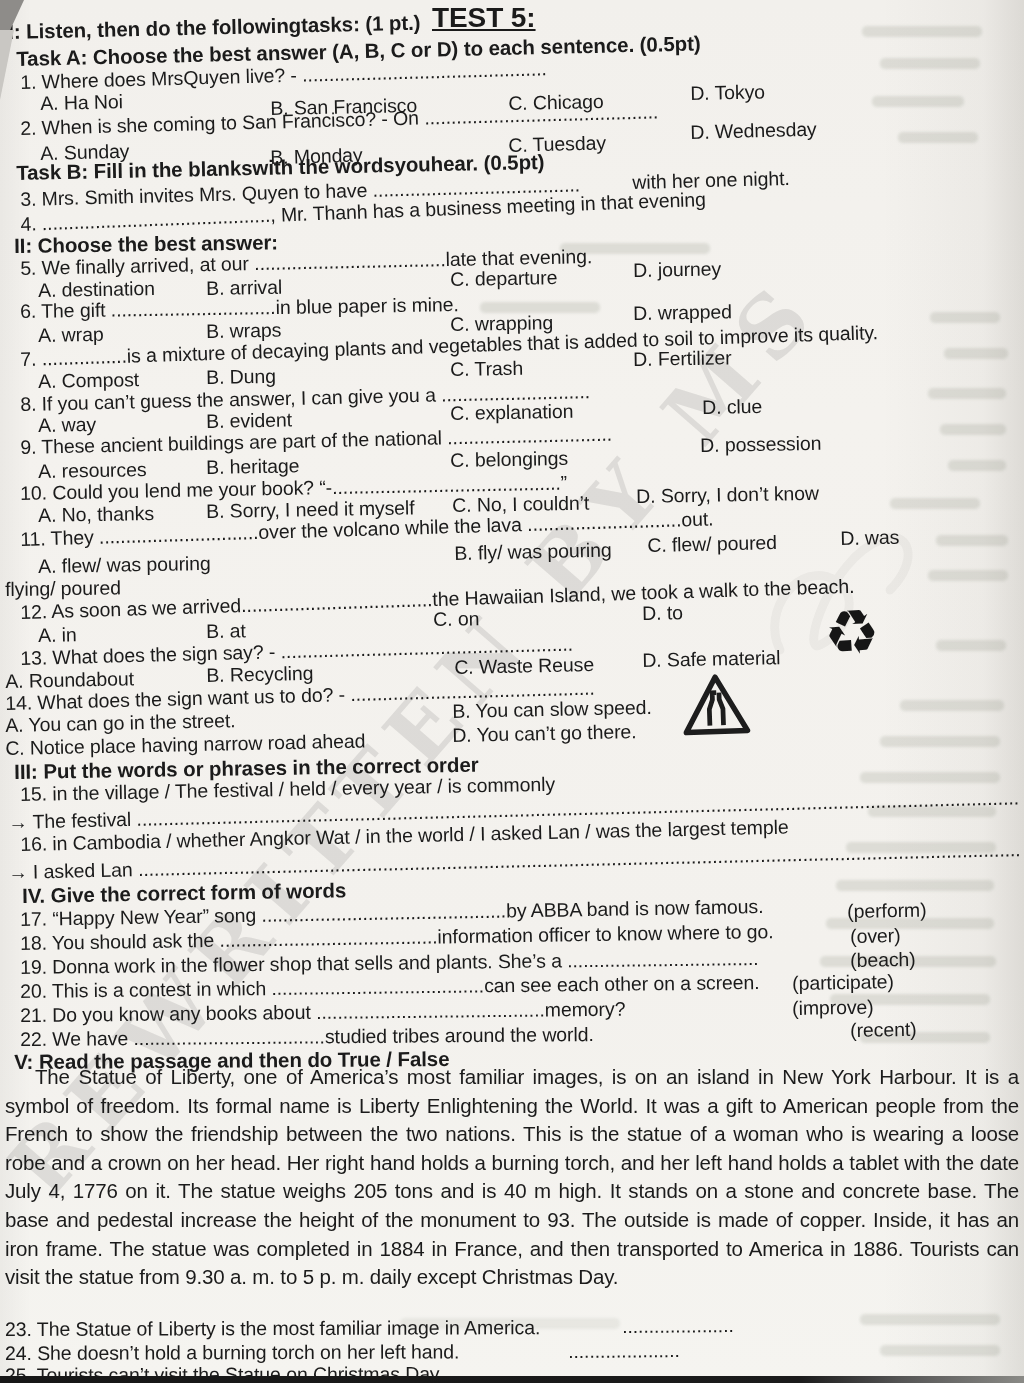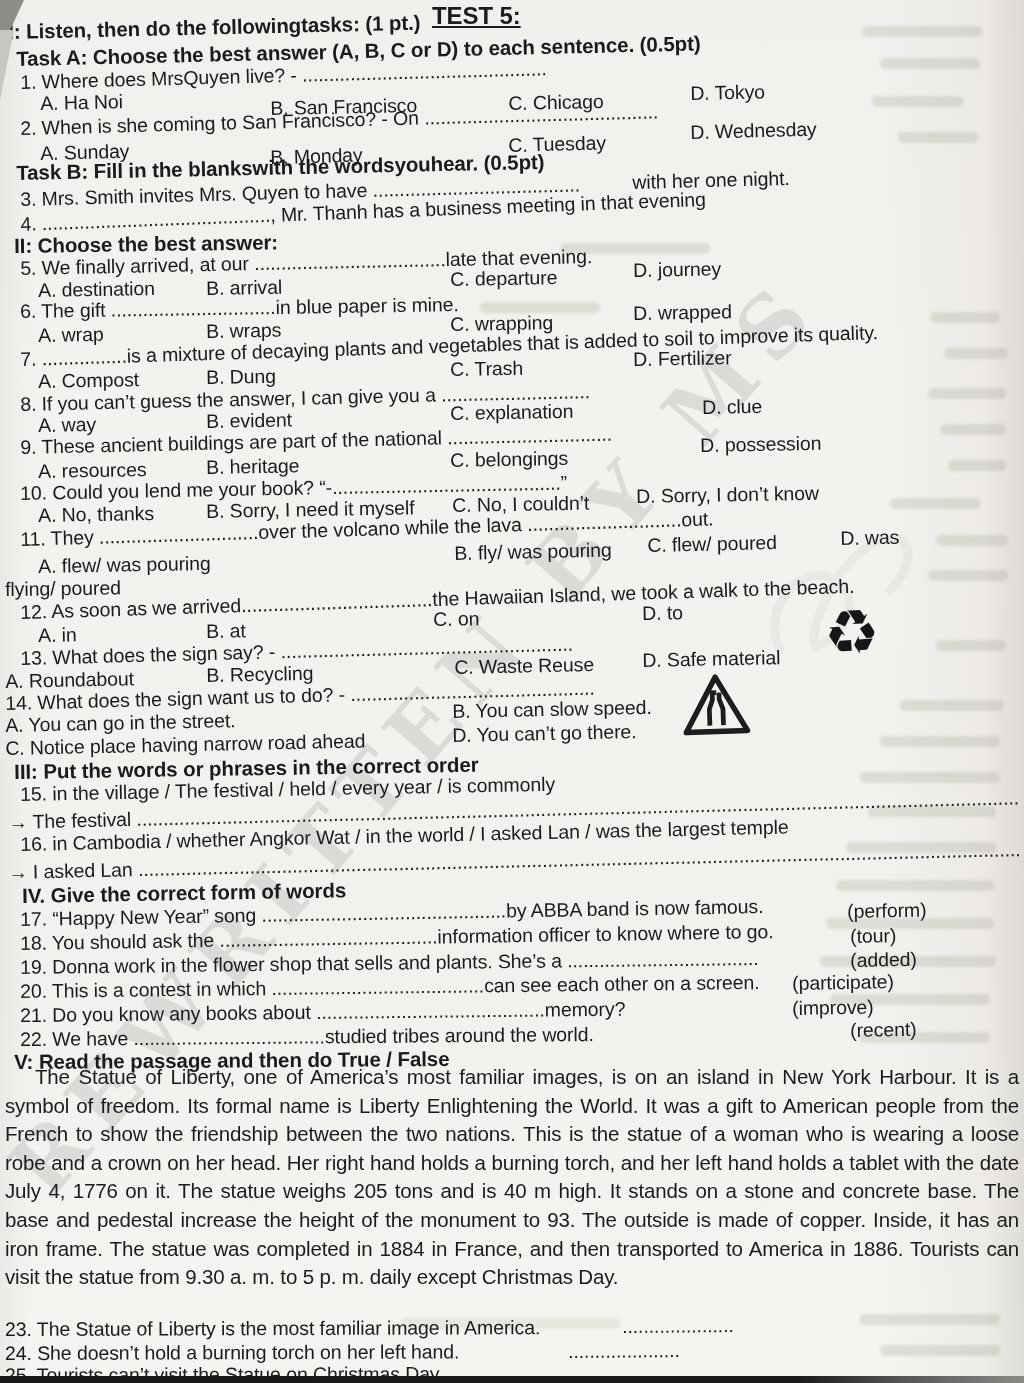--- a/index.html
+++ b/index.html
@@ -7,21 +7,21 @@
        font-family:"Liberation Sans", sans-serif;color:#1b1b1b;}
   #page{position:absolute;inset:0;width:1024px;height:1383px;overflow:hidden;
         background:
           linear-gradient(90deg, rgba(0,0,0,0.04) 0%, rgba(0,0,0,0) 3%),
           linear-gradient(270deg, rgba(60,55,45,0.12) 0%, rgba(60,55,45,0.04) 4%, rgba(0,0,0,0) 14%),
           linear-gradient(180deg, #f2f0ec 0%, #f4f2ee 30%, #f3f1ed 70%, #f5f4f0 100%);}
   .ln{position:absolute;white-space:nowrap;font-size:19.5px;letter-spacing:-0.1px;
       transform:rotate(var(--r,0deg));transform-origin:0 0;z-index:3;}
   .b{font-weight:bold;}
   .u{text-decoration:underline;}
-  .title{font-size:24px;font-weight:bold;}
+  .title{font-size:28px;font-weight:bold;}
   .opt{font-size:19.5px;}
   .hint{font-size:19.5px;}
   #watermark{position:absolute;left:-10px;top:1150px;transform:rotate(-49deg);transform-origin:0 0;
       font-family:"DejaVu Serif", serif;font-weight:bold;font-size:84px;letter-spacing:16px;
       color:rgba(70,70,68,0.13);z-index:2;white-space:nowrap;}
   .bl{position:absolute;height:11px;border-radius:5px;background:rgba(108,114,92,0.16);
       filter:blur(1.6px);z-index:1;}
   #passage{position:absolute;left:5px;top:1063px;width:1014px;font-size:20.5px;line-height:28.6px;
       text-align:justify;text-indent:30px;white-space:normal;letter-spacing:-0.15px;z-index:3;}
   #recycle{position:absolute;left:824px;top:596px;font-size:62px;font-weight:bold;color:#161616;
@@ -172,23 +172,23 @@
   <div class="ln b" style="left:14px;top:760px;--r:-0.9deg;font-size:20.5px">III: Put the words or phrases in the correct order</div>
   <div class="ln" style="left:20px;top:783px;--r:-1.1deg">15. in the village / The festival /  held / every year / is commonly</div>
   <div class="ln" style="left:8px;top:811px;--r:-1.4deg">→ The festival ......................................................................................................................................................................</div>
   <div class="ln" style="left:20px;top:833px;--r:-1.3deg">16. in Cambodia / whether Angkor Wat / in the world / I asked Lan / was the largest temple</div>
   <div class="ln" style="left:8px;top:861px;--r:-1.3deg">→ I asked Lan ......................................................................................................................................................................</div>
 
   <div class="ln b" style="left:22px;top:884px;--r:-1deg;font-size:20.5px">IV. Give the correct form of words</div>
   <div class="ln" style="left:20px;top:908px;--r:-1deg">17. “Happy New Year” song ..............................................by ABBA band is now famous.</div>
   <div class="ln hint" style="left:847px;top:900px;--r:-1deg">(perform)</div>
   <div class="ln" style="left:20px;top:932px;--r:-0.9deg">18. You should ask the .........................................information officer to know where to go.</div>
-  <div class="ln hint" style="left:850px;top:925px;--r:-1deg">(tour)</div>
+  <div class="ln hint" style="left:850px;top:925px;--r:-1deg">(over)</div>
   <div class="ln" style="left:20px;top:956px;--r:-0.7deg">19. Donna work in the flower shop that sells and plants. She’s a ....................................</div>
-  <div class="ln hint" style="left:850px;top:949px;--r:-1deg">(added)</div>
+  <div class="ln hint" style="left:850px;top:949px;--r:-1deg">(beach)</div>
   <div class="ln" style="left:20px;top:980px;--r:-0.7deg">20. This is a contest in which ........................................can see each other on a screen.</div>
   <div class="ln hint" style="left:792px;top:972px;--r:-1deg">(participate)</div>
   <div class="ln" style="left:20px;top:1004px;--r:-0.6deg">21. Do you know any books about ...........................................memory?</div>
   <div class="ln hint" style="left:792px;top:997px;--r:-1deg">(improve)</div>
   <div class="ln" style="left:20px;top:1028px;--r:-0.5deg">22. We have ....................................studied tribes around the world.</div>
   <div class="ln hint" style="left:850px;top:1019px;--r:-1deg">(recent)</div>
 
   <div class="ln b" style="left:14px;top:1050px;--r:-0.4deg;font-size:20.5px">V: Read the passage and then do True / False</div>
   <div id="passage">The Statue of Liberty, one of America’s most familiar images, is on an island in New York Harbour. It is a symbol of freedom. Its formal name is Liberty Enlightening the World. It was a gift to American people from the French to show the friendship between the two nations. This is the statue of a woman who is wearing a loose robe and a crown on her head. Her right hand holds a burning torch, and her left hand holds a tablet with the date July 4, 1776 on it. The statue weighs 205 tons and is 40 m high. It stands on a stone and concrete base. The base and pedestal increase the height of the monument to 93. The outside is made of copper. Inside, it has an iron frame. The statue was completed in 1884 in France, and then transported to America in 1886. Tourists can visit the statue from 9.30 a. m. to 5 p. m. daily except Christmas Day.</div>
 

